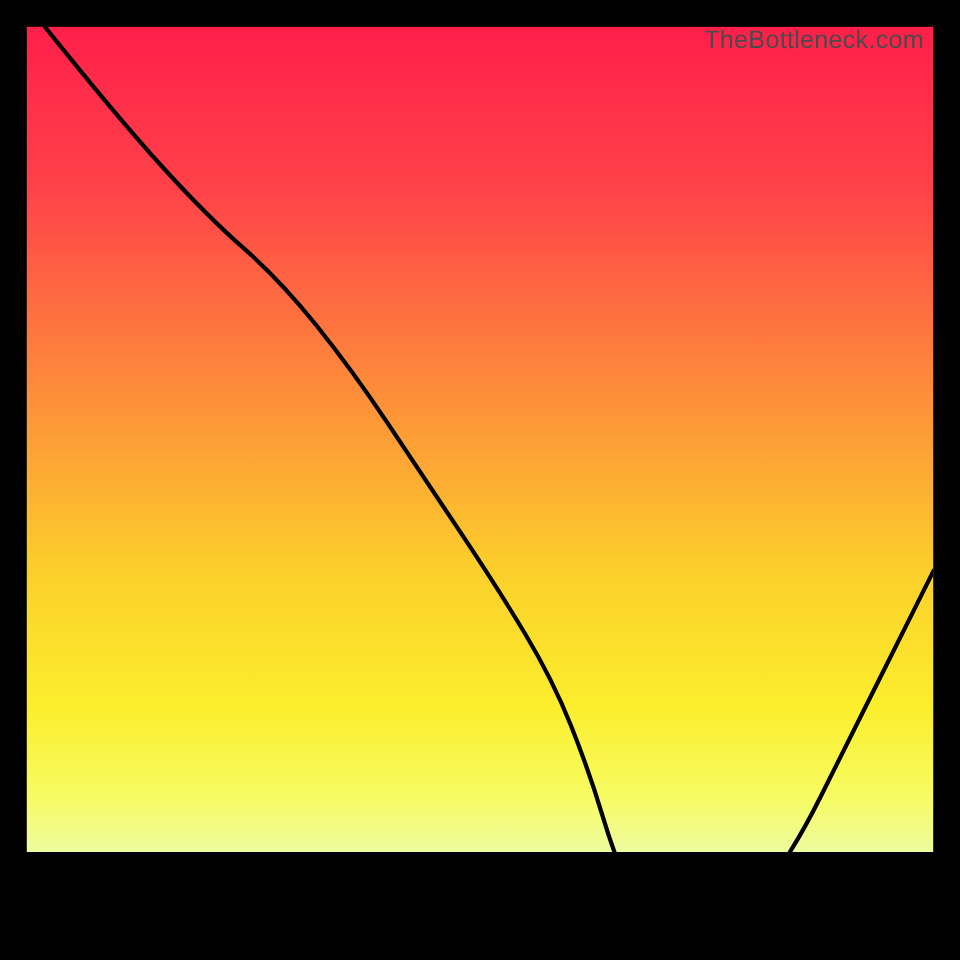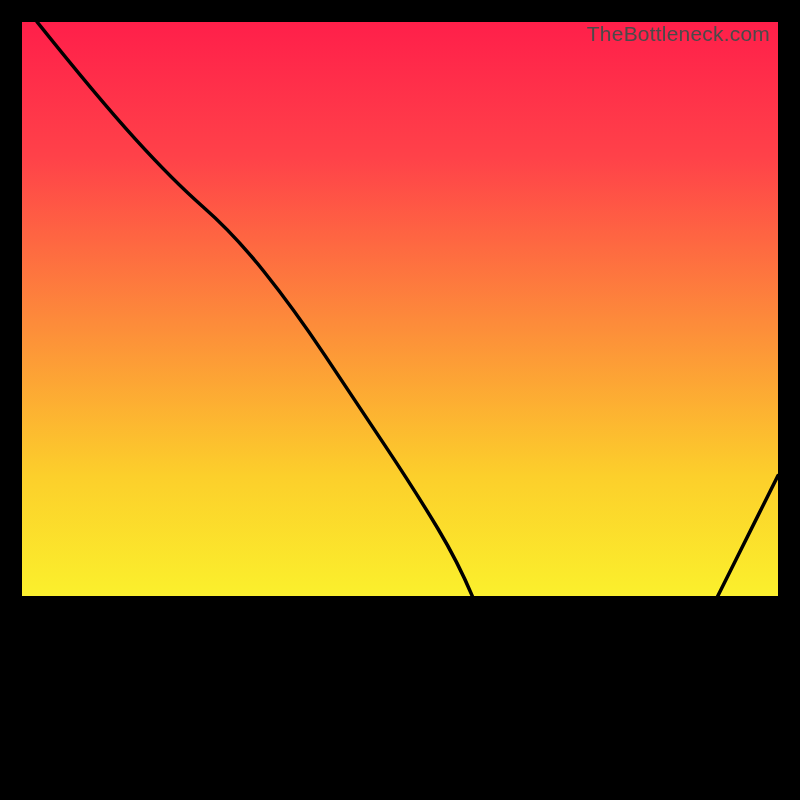--- a/index.html
+++ b/index.html
@@ -16,21 +16,21 @@
     top: 0;
     width: 800px;
     height: 800px;
     background: #000;
   }
   .plot {
     position: absolute;
     left: 22px;
     top: 22px;
     width: 756px;
-    height: 574px;
+    height: 688px;
     overflow: hidden;
   }
   .watermark {
     position: absolute;
     top: 0px;
     right: 8px;
     color: #4a4a4a;
     font-size: 21px;
     font-weight: 500;
     letter-spacing: 0.2px;

